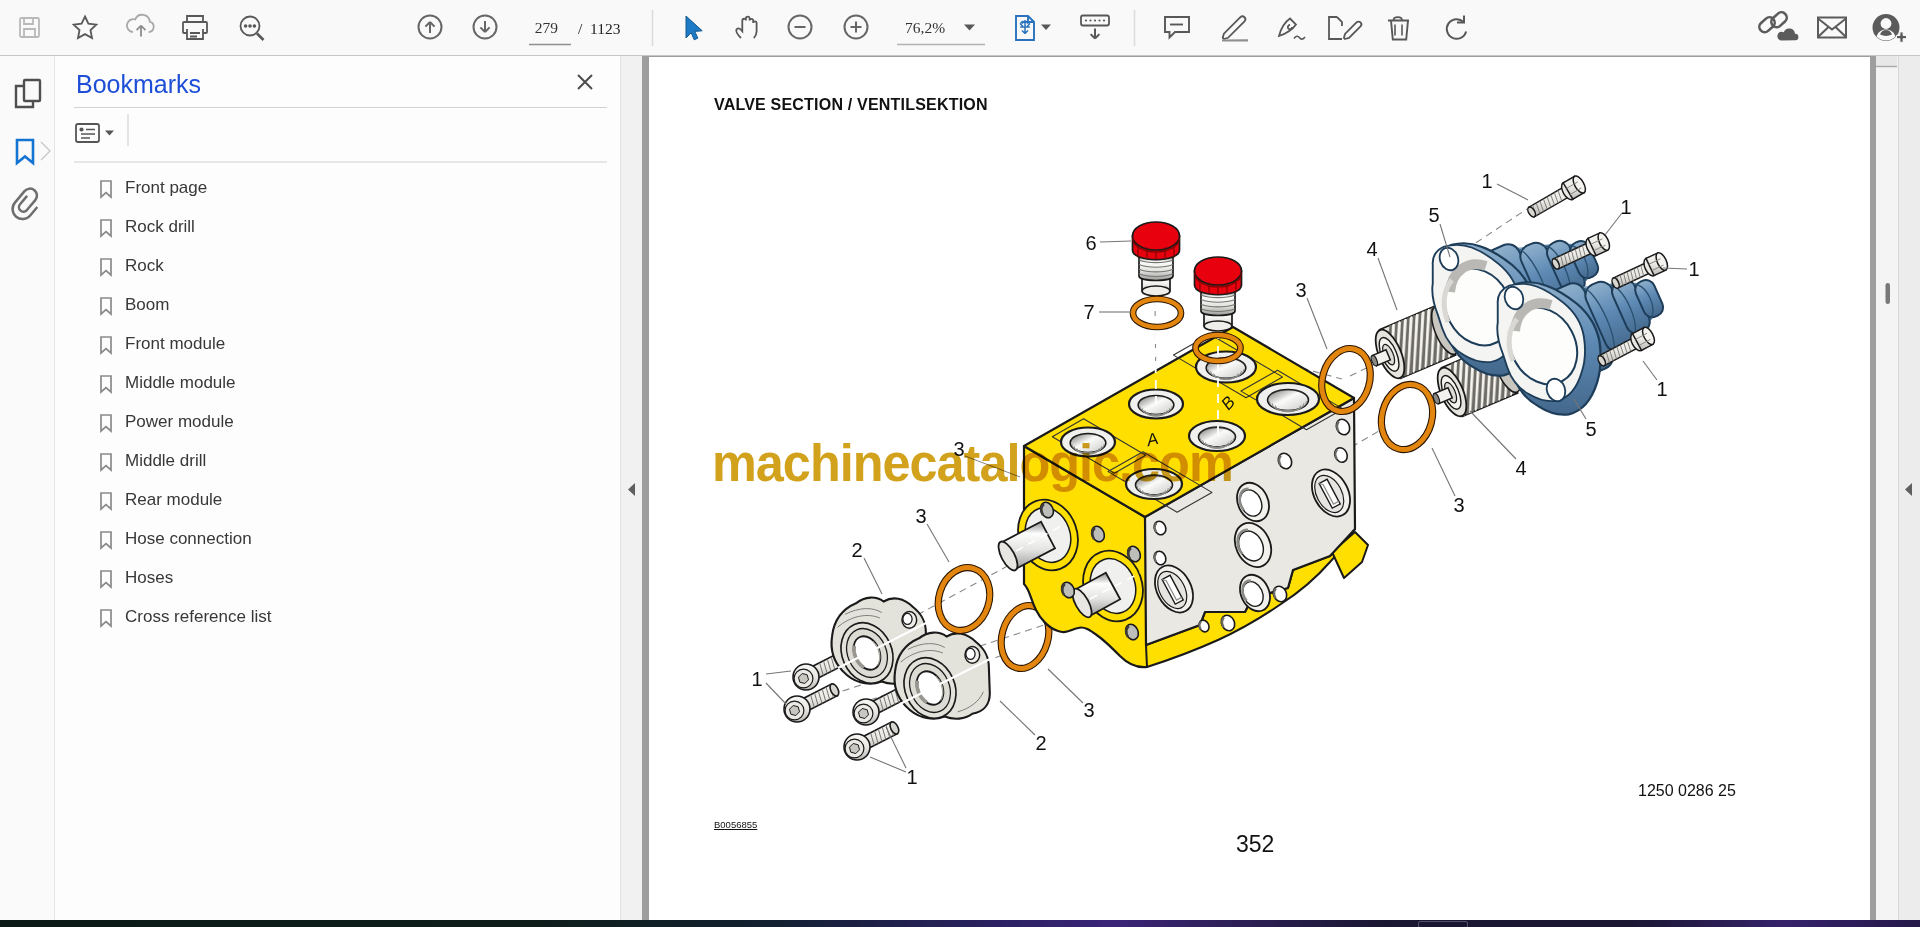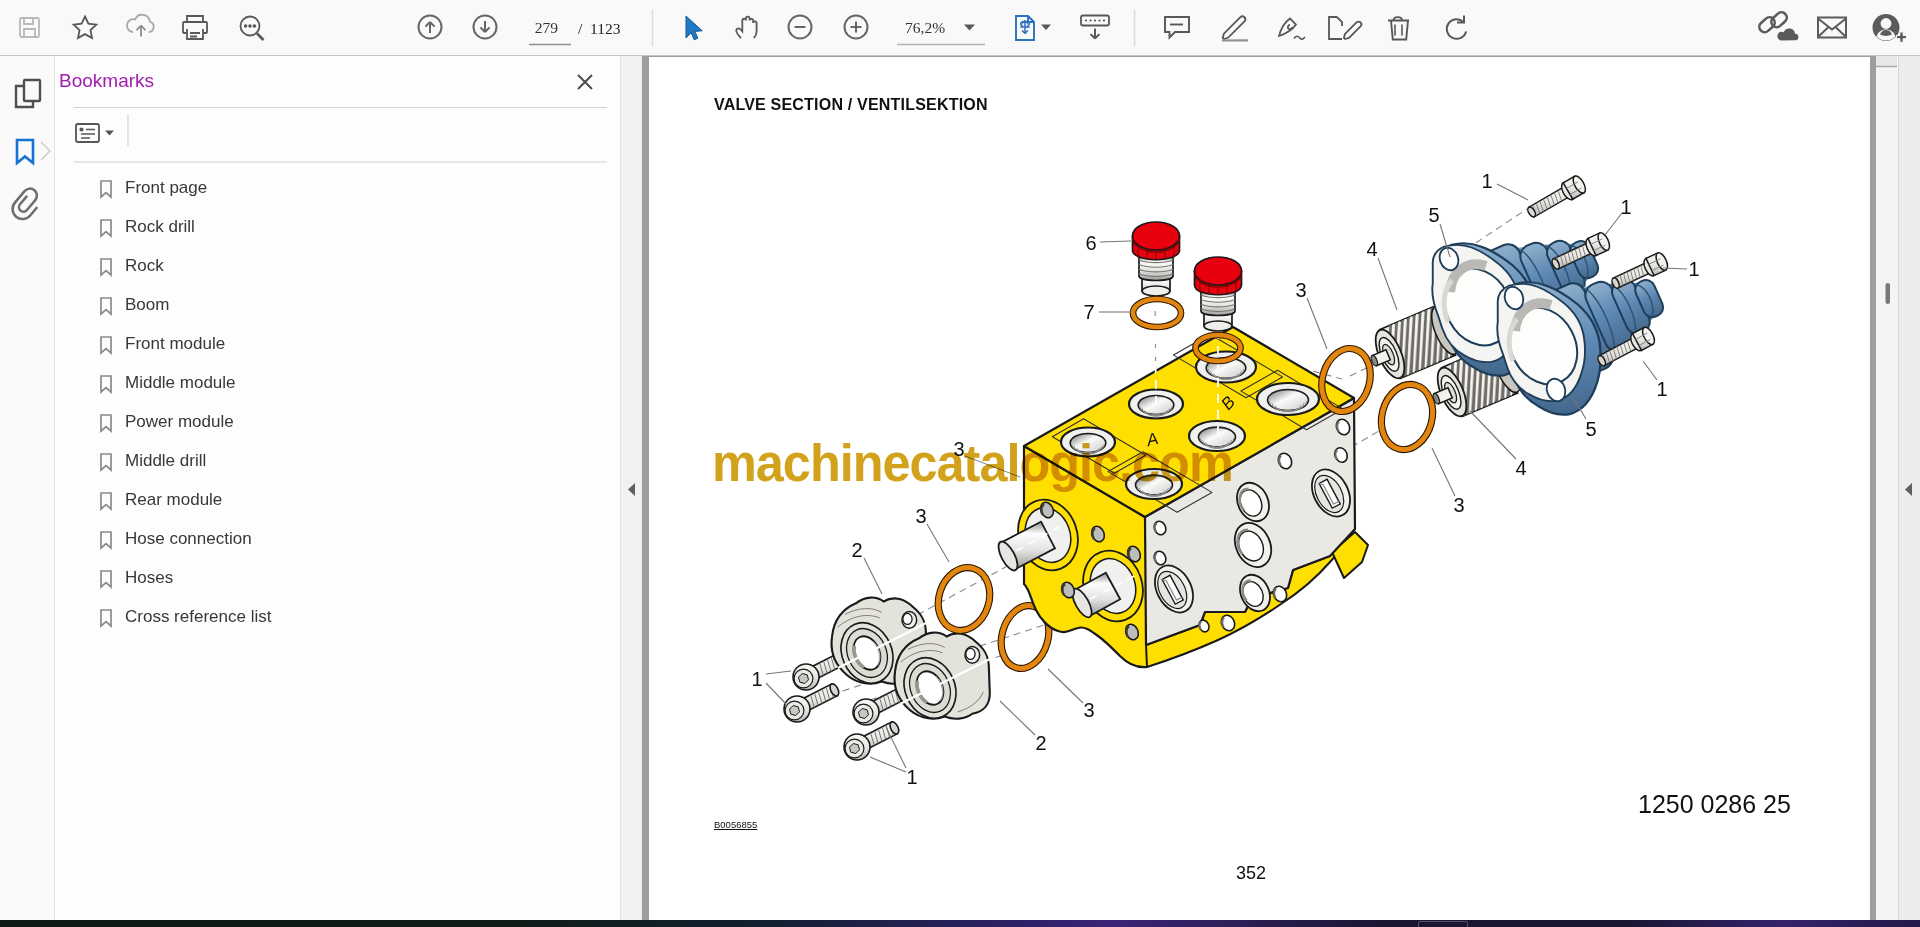--- a/index.html
+++ b/index.html
@@ -515,23 +515,23 @@
 <text x="1041" y="750" font-size="20" fill="#111" text-anchor="middle">2</text>
 <line x1="906" y1="768" x2="886" y2="727" stroke="#757575" stroke-width="1.1"></line>
 <line x1="906" y1="772" x2="870" y2="757" stroke="#757575" stroke-width="1.1"></line>
 <text x="912" y="784" font-size="20" fill="#111" text-anchor="middle">1</text>
 <line x1="766" y1="674" x2="791" y2="671" stroke="#757575" stroke-width="1.1"></line>
 <line x1="766" y1="683" x2="786" y2="704" stroke="#757575" stroke-width="1.1"></line>
 <text x="757" y="686" font-size="20" fill="#111" text-anchor="middle">1</text>
 
   </svg>
   <div id="wm">machinecatalogic.com</div>
-  <div style="position:absolute;left:989px;top:725px;font-size:25px;color:#111;margin-top:8px;">1250 0286 25</div>
+  <div style="position:absolute;left:989px;top:725px;font-size:16px;color:#111;">1250 0286 25</div>
   <div style="position:absolute;left:65px;top:762px;font-size:9.5px;color:#111;text-decoration:underline;">B0056855</div>
-  <div style="position:absolute;left:587px;top:806px;font-size:18px;color:#111;">352</div>
+  <div style="position:absolute;left:587px;top:774px;font-size:23px;color:#111;">352</div>
 </div>
   </div>
 
 <div id="toolbar">
 <svg width="1920" height="56" xmlns="http://www.w3.org/2000/svg" style="position:absolute;left:0;top:0">
   <g fill="none" stroke="#b9b9b9" stroke-width="1.8">
     <rect x="20" y="18" width="19" height="19" rx="1.5"></rect>
     <path d="M24 18 v6 h9 v-6 M24 37 v-8 h11 v8"></path>
   </g>
   <g fill="none" stroke="#585858" stroke-width="1.8">
@@ -652,21 +652,21 @@
   </g>
   <path d="M17 84 h16 v23 l-8-6.5 -8 6.5 z" fill="none" stroke="#1474d4" stroke-width="2.6"></path>
   <g fill="none" stroke="#6e6e6e" stroke-width="2.5">
     <path d="M-3.5 -9 v11 a4.5 4.5 0 0 0 9 0 v-13 a7 7 0 0 0 -14 0 v15 a10 10 0 0 0 20 0 v-11" transform="translate(24,149) rotate(40)"></path>
   </g>
   <path d="M41 86 l9 9 -9 9" fill="none" stroke="#c9c9c9" stroke-width="1.4"></path>
 </svg>
 </div>
 
 <div id="bmpanel">
-  <div class="abs" style="left:4px;top:14px;font-size:19px;color:#a21caf;">Bookmarks</div>
+  <div class="abs" style="left:21px;top:14px;font-size:25px;color:#1d4ed8;">Bookmarks</div>
   <svg width="565" height="864" xmlns="http://www.w3.org/2000/svg" style="position:absolute;left:0;top:0">
     <path d="M523 19 l14 14 m0 -14 l-14 14" stroke="#4d4d4d" stroke-width="2"></path>
     <path d="M19 51.5 h533" stroke="#d2d2d2" stroke-width="1.2"></path>
     <g fill="none" stroke="#565656" stroke-width="1.8">
       <rect x="21" y="68" width="23" height="18" rx="2"></rect>
       <circle cx="26.5" cy="73.5" r="1.2" fill="#565656"></circle>
       <path d="M31 73.5 h9 M26 78 h14 M26 82 h9" stroke-width="1.5"></path>
     </g>
     <path d="M50 74.5 l4.5 5 4.5-5 z" fill="#565656"></path>
     <path d="M73 58 v32" stroke="#d8d8d8" stroke-width="1.4"></path>

